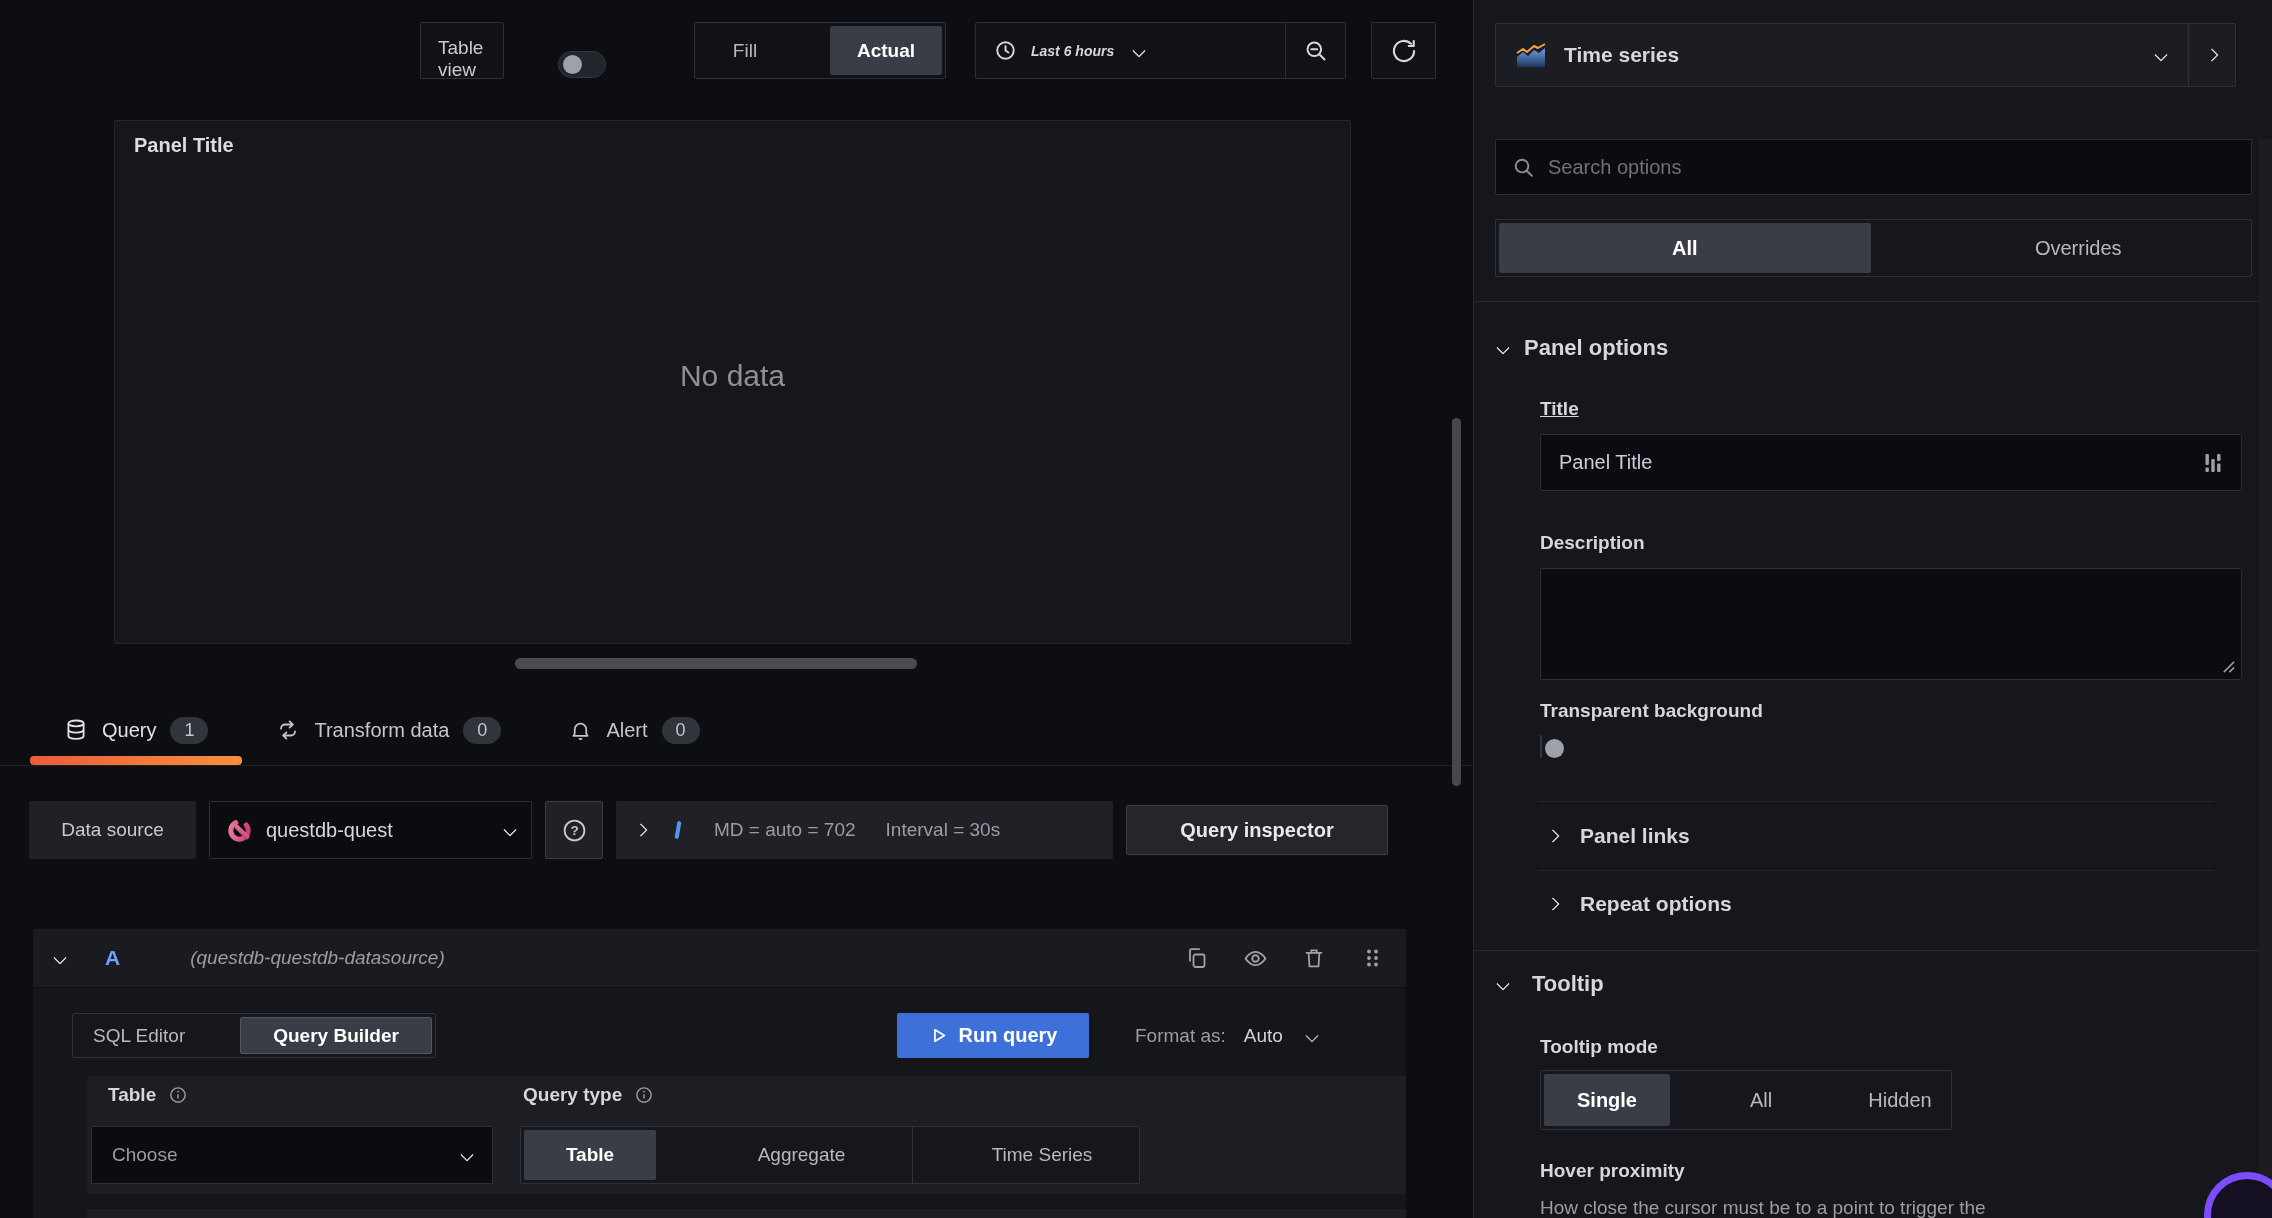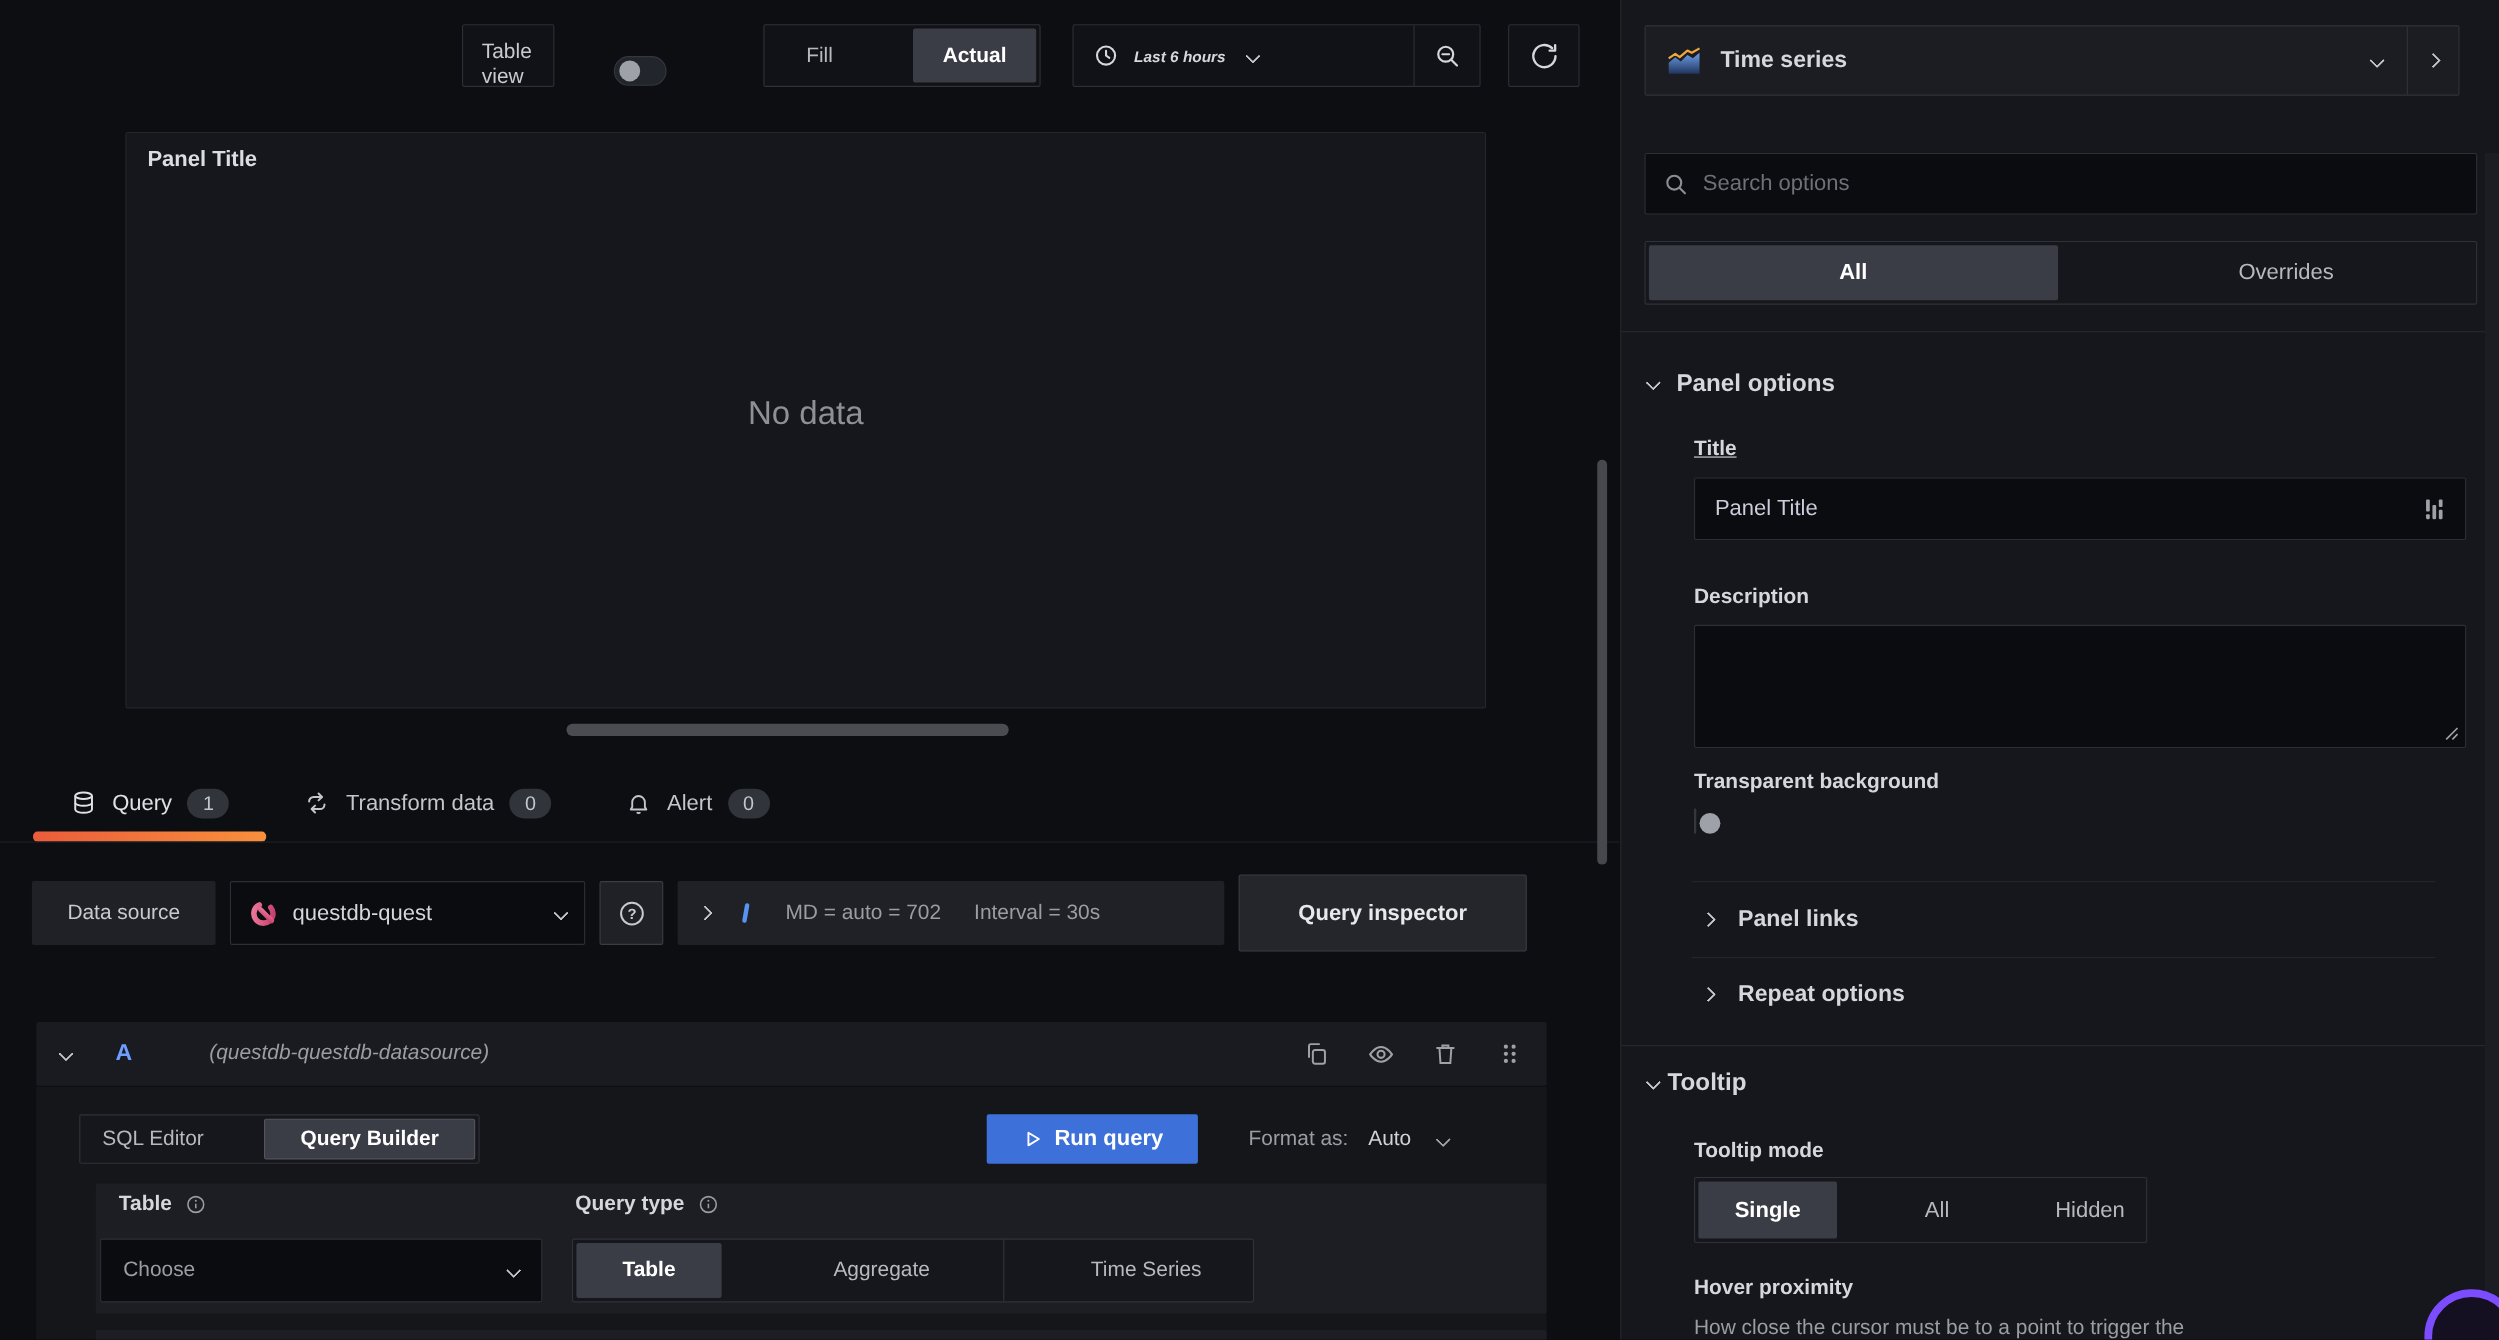--- a/index.html
+++ b/index.html
@@ -152,21 +152,21 @@
             <text x="12" y="16.2" text-anchor="middle" font-size="12" font-weight="700" fill="currentColor" stroke="none">?</text>
           </svg>
       </span>
     </div>
     <div class="chipbox flex" style="width:497px;height:58px;padding:0 20px;gap:18px;">
       <span class="chv r" style="color:#c4c6cb;"></span>
       <span style="width:4px;height:18px;border-radius:2px;background:#5794f2;transform:rotate(10deg);margin-left:12px;"></span>
       <span class="dim" style="margin-left:16px;">MD = auto = 702</span>
       <span class="dim" style="margin-left:12px;">Interval = 30s</span>
     </div>
-    <div class="btn2 flex" style="width:262px;height:70px;justify-content:center;font-weight:600;color:#e8e9eb;font-size:20px;">Query inspector</div>
+    <div class="btn2 flex" style="width:262px;height:50px;justify-content:center;font-weight:600;color:#e8e9eb;font-size:20px;">Query inspector</div>
   </div>
 
   <div class="abs flex" style="left:33px;top:929px;width:1373px;height:58px;background:#191b20;border-radius:2px;padding:0 22px;">
     <span class="chv" style="color:#c8c9ce;"></span>
     <span style="margin-left:40px;color:#6e9fff;font-weight:700;font-size:21px;">A</span>
     <span class="dim" style="margin-left:70px;font-style:italic;">(questdb-questdb-datasource)</span>
     <span style="margin-left:auto;display:flex;gap:34px;color:#9fa1a8;">
       <span class="icn">
         <svg width="24" height="24" viewBox="0 0 24 24" fill="none" stroke="currentColor" stroke-width="1.8">
             <rect x="8.5" y="8.5" width="11" height="12.5" rx="2"></rect>
@@ -333,21 +333,21 @@
       <span class="semib" style="font-size:21px;">Panel links</span>
     </div>
     <div class="abs divline" style="left:64px;top:870px;width:676px;background:#24262c;"></div>
     <div class="abs flex" style="left:74px;top:874px;height:60px;gap:22px;">
       <span class="chv r" style="color:#c8c9ce;"></span>
       <span class="semib" style="font-size:21px;">Repeat options</span>
     </div>
 
     <div class="abs divline" style="left:0;top:950px;width:100%;"></div>
 
-    <div class="abs flex" style="left:24px;top:962px;height:44px;gap:8px;">
+    <div class="abs flex" style="left:24px;top:962px;height:44px;gap:24px;">
       <span class="chv" style="color:#c8c9ce;"></span>
       <span style="font-size:22px;font-weight:700;color:#d6d7db;">Tooltip</span>
     </div>
 
     <div class="abs semib" style="left:66px;top:1036px;">Tooltip mode</div>
     <div class="seg abs" style="left:66px;top:1070px;width:412px;height:60px;">
       <div class="cell sel" style="width:126px;font-size:20px;">Single</div>
       <div class="cell" style="width:112px;font-size:20px;">All</div>
       <div class="cell" style="flex:1;font-size:20px;">Hidden</div>
     </div>

